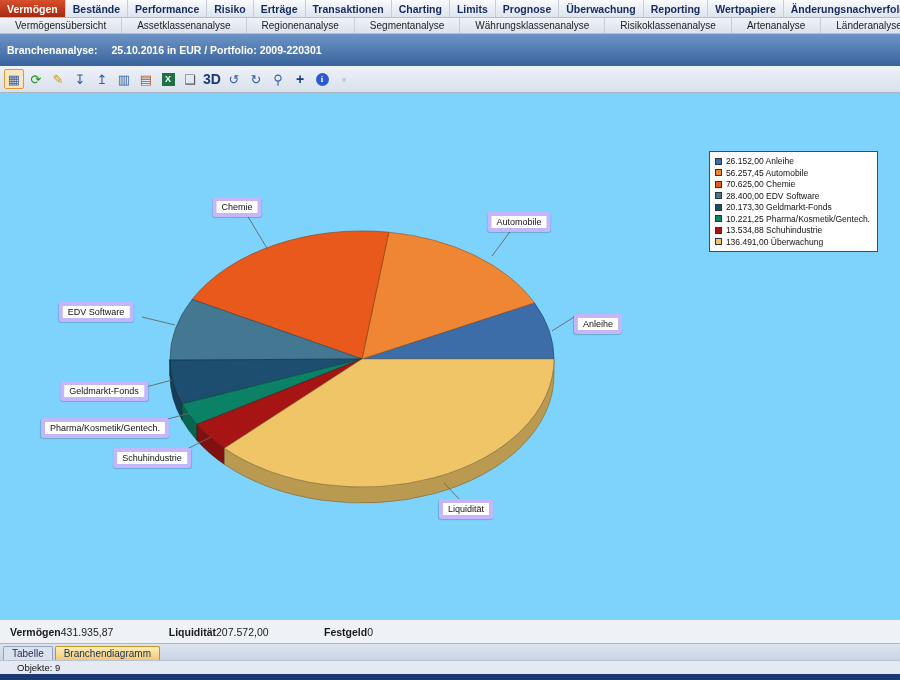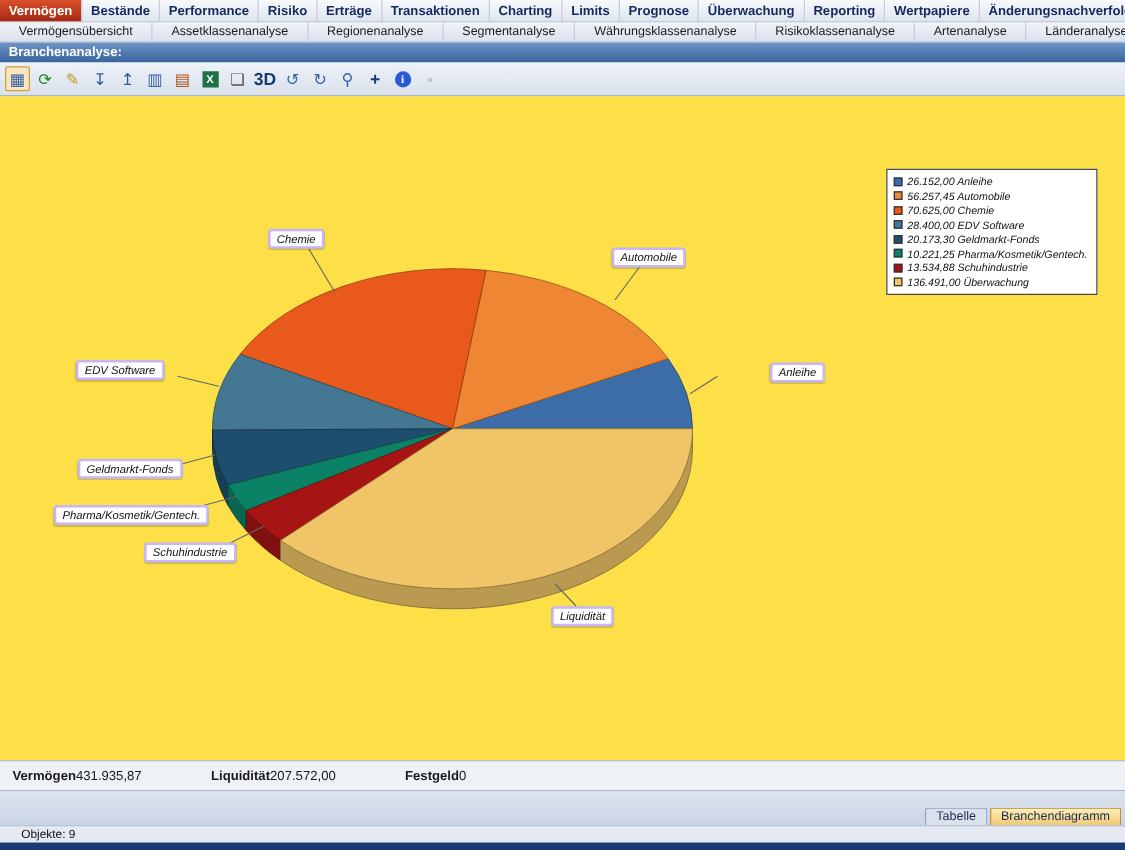--- a/index.html
+++ b/index.html
@@ -7,46 +7,46 @@
   body { font-family:"Liberation Sans", sans-serif; background:#fff; display:flex; flex-direction:column; }
 
   .menubar { height:18px; display:flex; align-items:stretch; background:linear-gradient(#f8fafc,#dde4ee); border-bottom:1px solid #b4bfce; }
   .menu-item { padding:0 7px; font-size:10.5px; font-weight:bold; color:#14295e; border-right:1px solid #c6cedb; display:flex; align-items:center; cursor:default; white-space:nowrap; }
   .menu-item.selected { background:linear-gradient(#d8502c,#a62912); color:#fff; }
 
   .subtabs { height:16px; display:flex; align-items:stretch; background:linear-gradient(#f0f3f8,#dbe2ec); border-bottom:1px solid #b4bfce; }
   .subtab { padding:0 15px; font-size:10px; color:#1c1c1c; border-right:1px solid #c6cedb; display:flex; align-items:center; cursor:default; white-space:nowrap; }
   .subtab.selected { background:linear-gradient(#fdeebc,#f2cd7d); border-right:1px solid #c49227; box-shadow:inset 0 0 0 1px #d8a93c; }
 
-  .titlebar { height:16px; background:linear-gradient(#6d94c6,#38639c); color:#fff; font-size:10.5px; font-weight:bold; display:flex; align-items:center; padding:0 7px; }
+  .titlebar { height:32px; background:linear-gradient(#6d94c6,#38639c); color:#fff; font-size:10.5px; font-weight:bold; display:flex; align-items:center; padding:0 7px; }
   .tinfo { margin-left:14px; }
 
   .toolbar { height:27px; background:linear-gradient(#eef2f8,#d9e1ec); border-bottom:1px solid #a8b4c6; display:flex; align-items:center; padding:0 4px; gap:2px; }
   .tool { width:20px; height:20px; display:flex; align-items:center; justify-content:center; border:1px solid transparent; border-radius:2px; cursor:default; }
   .tool.pressed { background:#f9e6c0; border:1px solid #d89a3a; }
   .tool.disabled { opacity:.45; }
   .tg { font-size:13px; line-height:1; }
   .ttxt { font-size:14px; font-weight:bold; line-height:1; }
   .excel { width:13px; height:13px; background:#1e7145; color:#fff; font-size:9px; font-weight:bold; display:flex; align-items:center; justify-content:center; }
   .infoc { width:13px; height:13px; border-radius:50%; background:#2a5bd7; color:#fff; font-size:9px; font-weight:bold; display:flex; align-items:center; justify-content:center; font-family:"Liberation Serif",serif; }
 
-  .content { position:relative; flex:1; background:#fde047; overflow:hidden;font-style:italic; }
+  .content { position:relative; flex:1; background:#7dd3fc; overflow:hidden; }
   .pie { position:absolute; inset:0; }
 
   .legend { position:absolute; right:22px; top:58px; background:#fff; border:1px solid #4a4a4a; padding:4px 7px 4px 5px; display:flex; flex-direction:column; gap:1.5px; z-index:3; }
   .legend-item { display:flex; align-items:center; gap:4px; font-size:8.5px; color:#101010; white-space:nowrap; }
   .legend-swatch { width:7px; height:7px; border:1px solid #333; flex:0 0 auto; }
 
-  .callout { position:absolute; transform:translate(-50%,-50%); background:#fff; border:2px solid #c4b5fd; border-radius:3px; font-size:9px; padding:1px 5px; color:#111; white-space:nowrap; box-shadow:0 1px 1px rgba(0,0,0,.18); z-index:2; }
+  .callout { position:absolute; transform:translate(-50%,-50%); background:#fff; border:4px solid #c4b5fd; border-radius:3px; font-size:9px; padding:1px 5px; color:#111; white-space:nowrap; box-shadow:0 1px 1px rgba(0,0,0,.18); z-index:2; }
 
   .summary { height:24px; background:#eef1f6; border-top:1px solid #b8c2d0; display:flex; align-items:center; font-size:10.5px; padding:0 10px; color:#1a1a1a; }
   .slabel { font-weight:bold; }
   .svalue { margin-right:46px; min-width:62px; }
 
-  .bottomtabs { height:28px; background:linear-gradient(#dde4ee,#c9d4e4); display:flex; align-items:flex-end; padding:1px 3px 0; gap:2px; border-top:1px solid #aab6cc;justify-content:flex-end; }
+  .bottomtabs { height:17px; background:linear-gradient(#dde4ee,#c9d4e4); display:flex; align-items:flex-end; padding:1px 3px 0; gap:2px; border-top:1px solid #aab6cc; }
   .btab { font-size:10px; padding:1px 8px; border:1px solid #93a2bd; border-bottom:none; background:#dbe2ee; color:#1c2c4e; border-radius:2px 2px 0 0; cursor:default; }
   .btab.selected { background:linear-gradient(#fdeebc,#f0c975); border-color:#c49227; }
 
   .statusbar { height:14px; background:#e4e9f2; font-size:9.5px; display:flex; align-items:center; padding:0 17px; color:#101010; border-top:1px solid #b8c2d0; }
   .bottomedge { height:6px; background:#1b3a73; }
 </style>
 </head>
 <body>
 
 <div class="menubar">
@@ -72,20 +72,21 @@
     <div class="subtab">Währungsklassenanalyse</div>
     <div class="subtab">Risikoklassenanalyse</div>
     <div class="subtab">Artenanalyse</div>
     <div class="subtab">Länderanalyse</div>
     <div class="subtab selected">Branchenanalyse</div>
     <div class="subtab">Währungsanalyse</div>
   </div>
 
 <div class="titlebar">
   <span>Branchenanalyse:</span>
+  <span class="tinfo">25.10.2016 in EUR / Portfolio: 2009-220301</span>
 </div>
 
 <div class="toolbar">
     <div class="tool pressed">
       <span class="tg" style="color:#3a62a8">▦</span>
     </div>
     <div class="tool">
       <span class="tg" style="color:#1f8a1f">⟳</span>
     </div>
     <div class="tool">
@@ -185,21 +186,21 @@
         <span class="legend-swatch" style="background:#A61414"></span>
         <span>13.534,88 Schuhindustrie</span>
       </div>
       <div class="legend-item">
         <span class="legend-swatch" style="background:#EFC567"></span>
         <span>136.491,00 Überwachung</span>
       </div>
     </div>
 <div class="callout" style="left: 237px; top: 114px;">Chemie</div>
     <div class="callout" style="left: 519px; top: 129px;">Automobile</div>
-    <div class="callout" style="left: 598px; top: 221px; margin-left: 40px;">Anleihe</div>
+    <div class="callout" style="left: 598px; top: 231px;">Anleihe</div>
     <div class="callout" style="left: 96px; top: 219px;">EDV Software</div>
     <div class="callout" style="left: 104px; top: 298px;">Geldmarkt-Fonds</div>
     <div class="callout" style="left: 105px; top: 335px;">Pharma/Kosmetik/Gentech.</div>
     <div class="callout" style="left: 152px; top: 365px;">Schuhindustrie</div>
     <div class="callout" style="left: 466px; top: 416px;">Liquidität</div>
   </div>
 
 <div class="summary">
   <span class="slabel">Vermögen</span>
   <span class="svalue">431.935,87</span>

